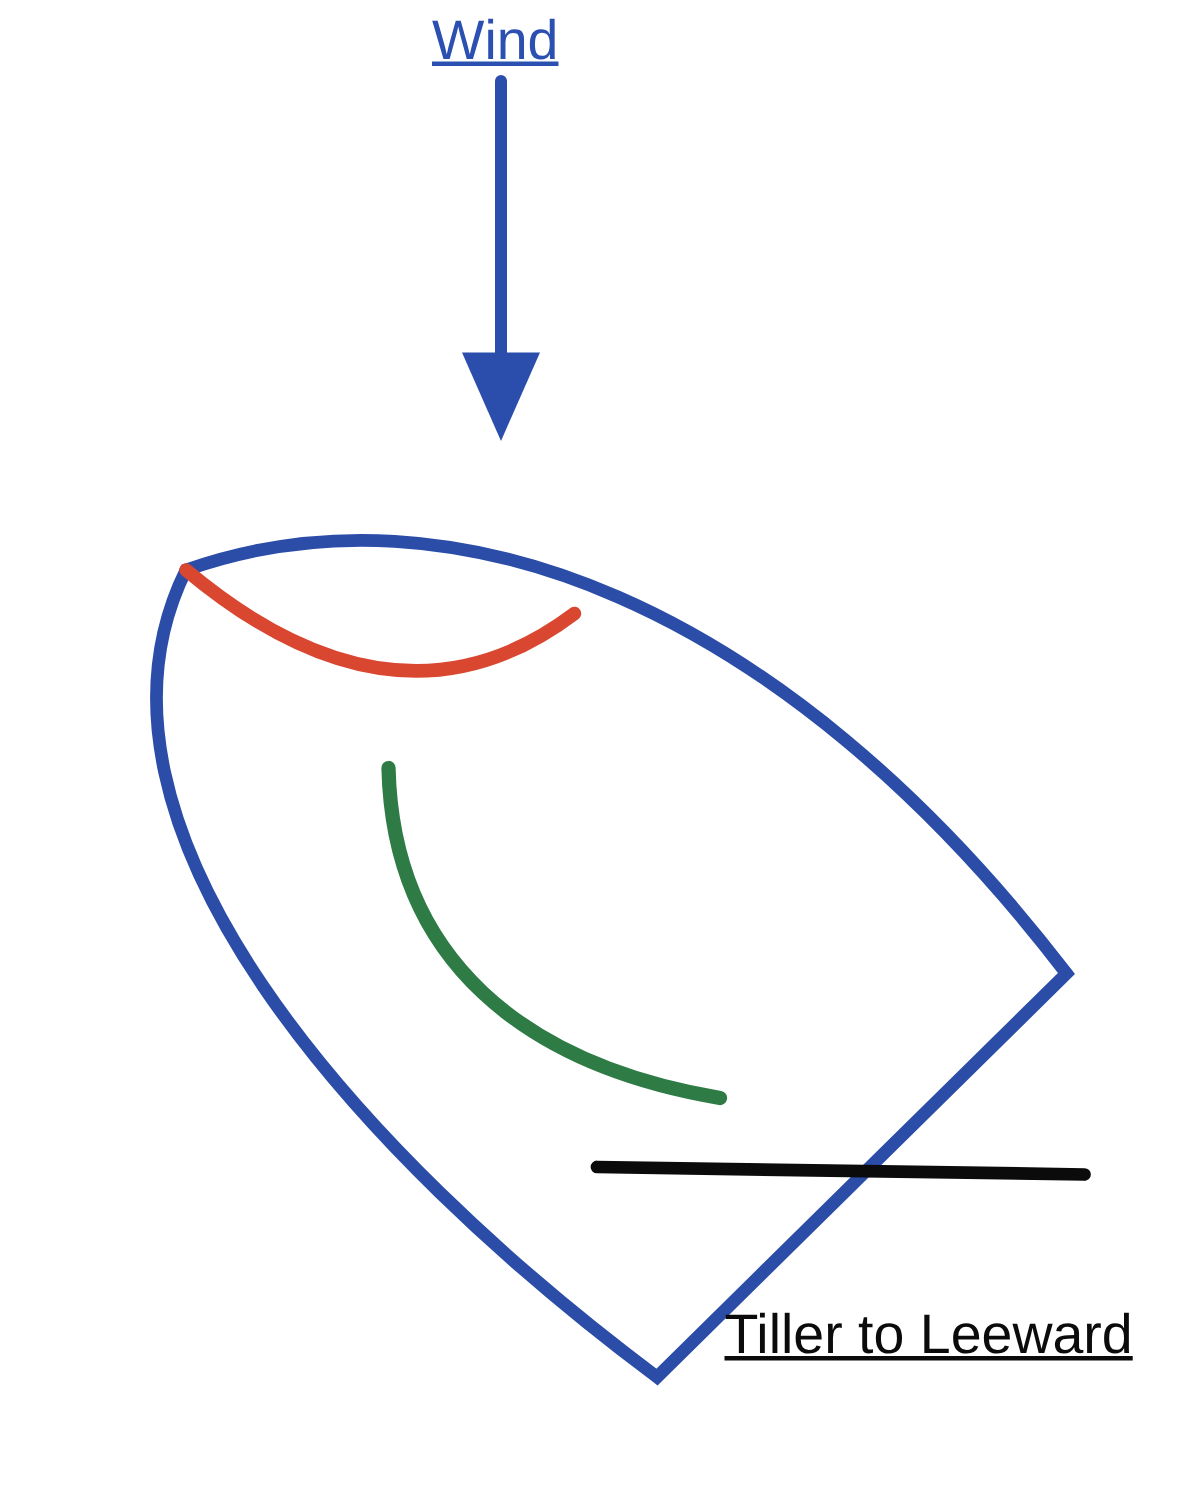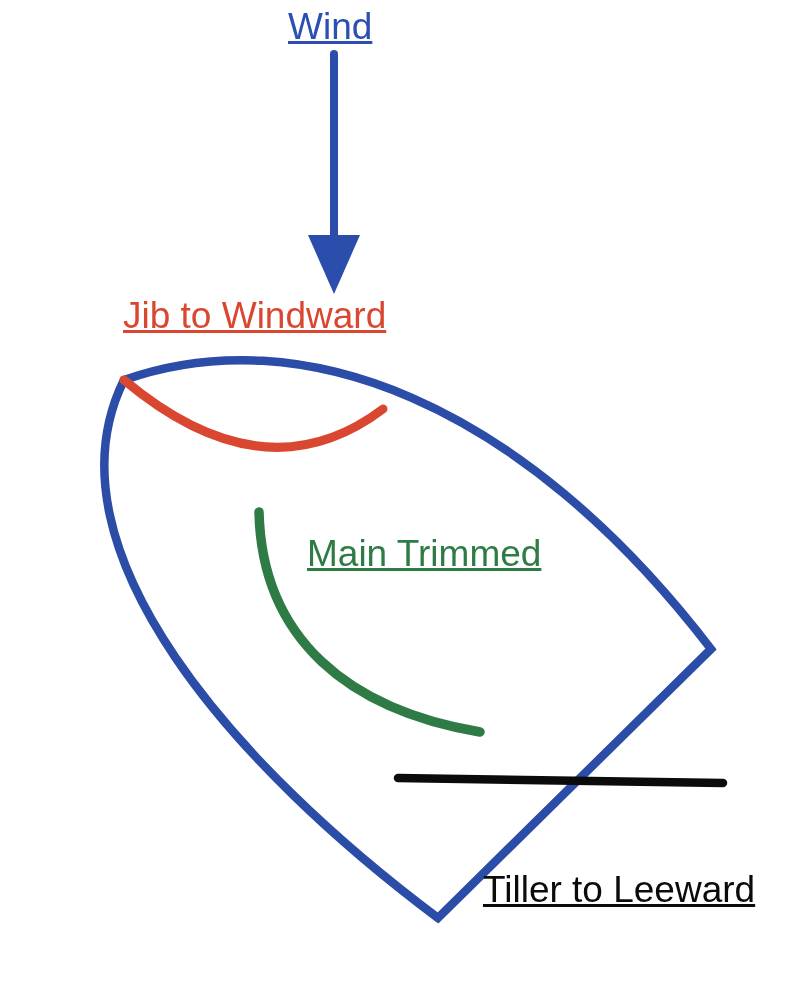--- a/index.html
+++ b/index.html
@@ -47,18 +47,16 @@
 
     <path d="M124,380 Q265,498 383,409" fill="none" stroke-width="9" stroke-linecap="round" stroke="#DA4731"></path>
 
     <path d="M259,512 C262,640 350,710 480,732" fill="none" stroke-width="9.5" stroke-linecap="round" stroke="#2E7B45"></path>
 
     <line x1="398" y1="778" x2="723" y2="783" stroke-width="8.5" stroke-linecap="round" fill="none" stroke="#0B0B0B"></line>
   </svg>
 
   <div class="label label-wind" style="color: rgb(43, 80, 178);">Wind</div>
 
-  <div class="label label-jib" style="color: rgb(218, 71, 49);">Jib to Windward</div>
 
-  <div class="label label-main" style="color: rgb(46, 123, 69);">Main Trimmed</div>
 
   <div class="label label-tiller" style="color: rgb(11, 11, 11);">Tiller to Leeward</div>
 </div>
 
 </body></html>

